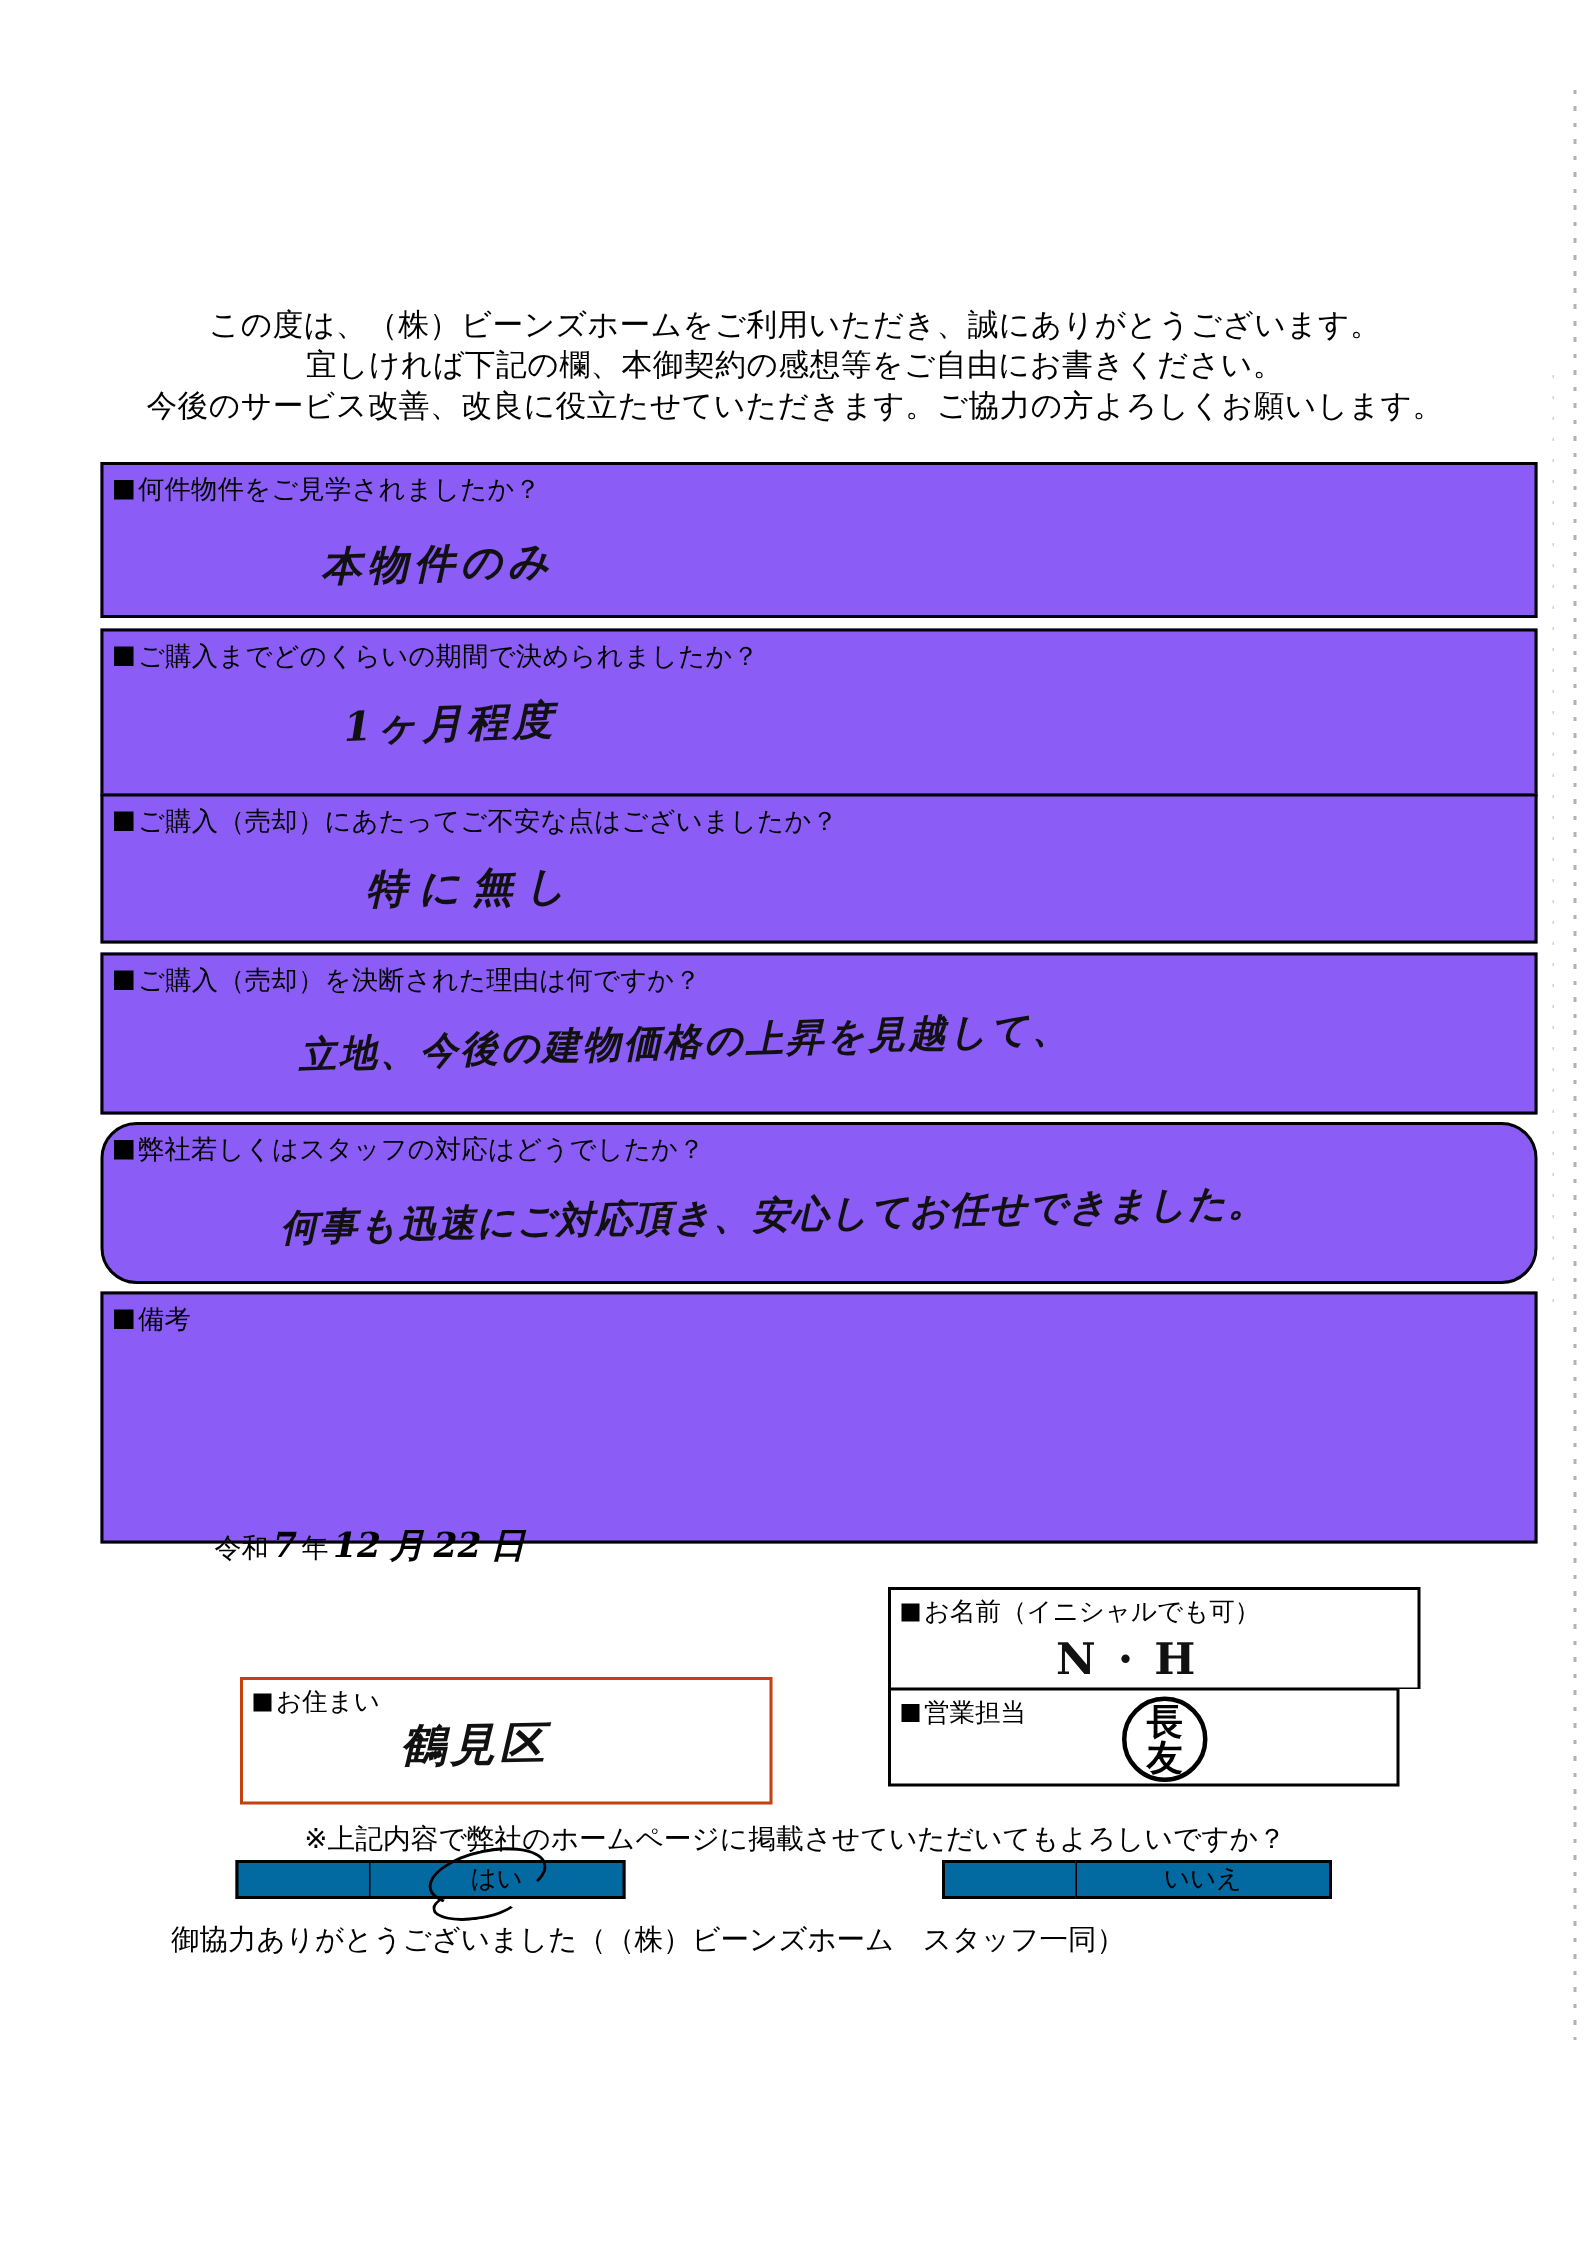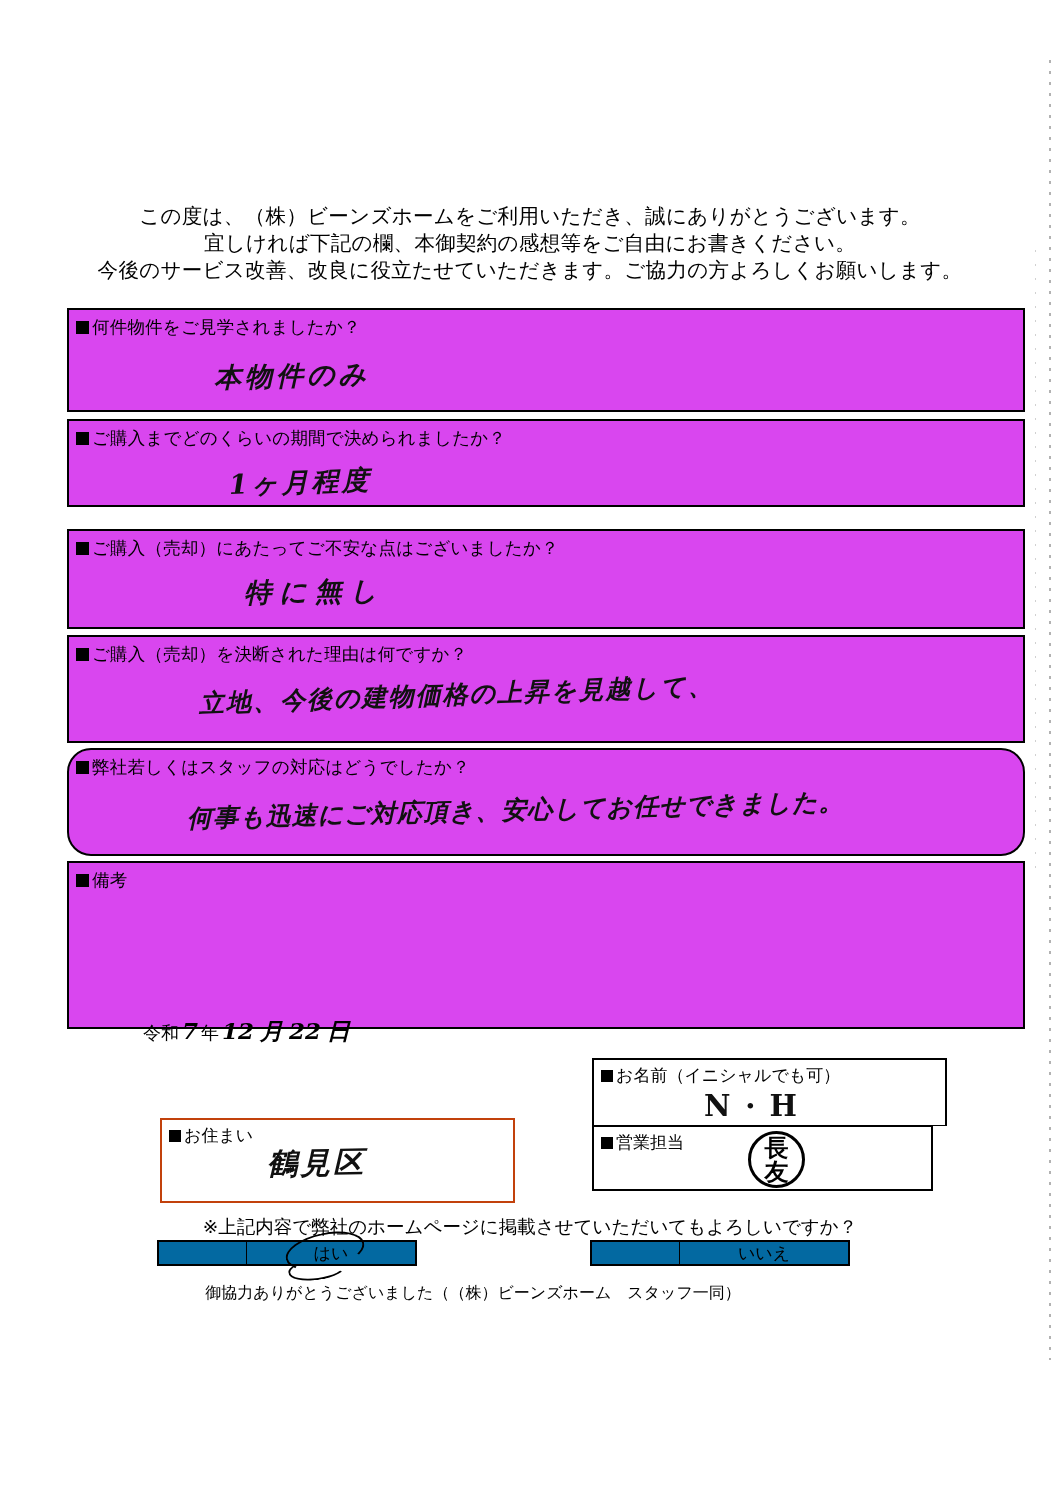--- a/index.html
+++ b/index.html
@@ -78,21 +78,21 @@
   }
   .intro div { display: block; }
 
   
   .qbox {
     position: absolute;
     left: 67px;
     width: 958px;
     border: 2px solid #000;
     box-sizing: border-box;
-    background: #d946ef;
+    background: #8b5cf6;
   }
   .qlabel {
     position: absolute;
     top: 6px;
     left: 7px;
     font-size: 17.5px;
     line-height: 22px;
     letter-spacing: 0.2px;
     white-space: nowrap;
   }
@@ -213,21 +213,21 @@
     font-size: 18.5px;
     line-height: 24px;
     white-space: nowrap;
   }
   .choice-row {
     position: absolute;
     top: 1240px;
     height: 26px;
   }
   .choice-row.left  { left: 157px;  width: 260px; }
-  .choice-row.right { left: 590px;  width: 301px; padding-left: 44px; }
+  .choice-row.right { left: 628px;  width: 301px; padding-left: 44px; }
 
   .choice-cell {
     position: absolute;
     top: 0;
     height: 26px;
     border: 2px solid #000;
     box-sizing: border-box;
     display: flex;
     align-items: center;
     justify-content: center;
@@ -266,24 +266,23 @@
     transform: rotate(-8deg);
     box-sizing: border-box;
   }
 
   .thanks {
     position: absolute;
     top: 1280px;
     left: 0;
     width: 864px;
     text-align: center;
-    font-size: 16px;
+    font-size: 19px;
     line-height: 26px;
     white-space: nowrap;
-    padding-left: 41px;
   }
 </style>
 </head>
 <body>
 
 <div id="page">
 
   <div class="scan-artifact"></div>
   <div class="scan-artifact2"></div>
 
@@ -294,21 +293,21 @@
     <div>今後のサービス改善、改良に役立たせていただきます。ご協力の方よろしくお願いします。</div>
   </div>
 
   <div class="qbox" style="top:308px; height:104px;">
     <div class="qlabel">
       <span class="sq"></span><span>何件物件をご見学されましたか？</span>
     </div>
     <div class="hand" style="top:50px; left:145px; font-size:27px; transform:rotate(-1.5deg); letter-spacing:4px;">本物件のみ</div>
   </div>
 
-  <div class="qbox" style="top:419px; height:88px;">
+  <div class="qbox" style="top:419px; height:112px;">
     <div class="qlabel">
       <span class="sq"></span><span>ご購入までどのくらいの期間で決められましたか？</span>
     </div>
     <div class="hand" style="top:46px; left:160px; font-size:27px; transform:rotate(-2deg); letter-spacing:3px;">1ヶ月程度</div>
   </div>
 
   <div class="qbox" style="top:529px; height:100px;">
     <div class="qlabel">
       <span class="sq"></span><span>ご購入（売却）にあたってご不安な点はございましたか？</span>
     </div>

